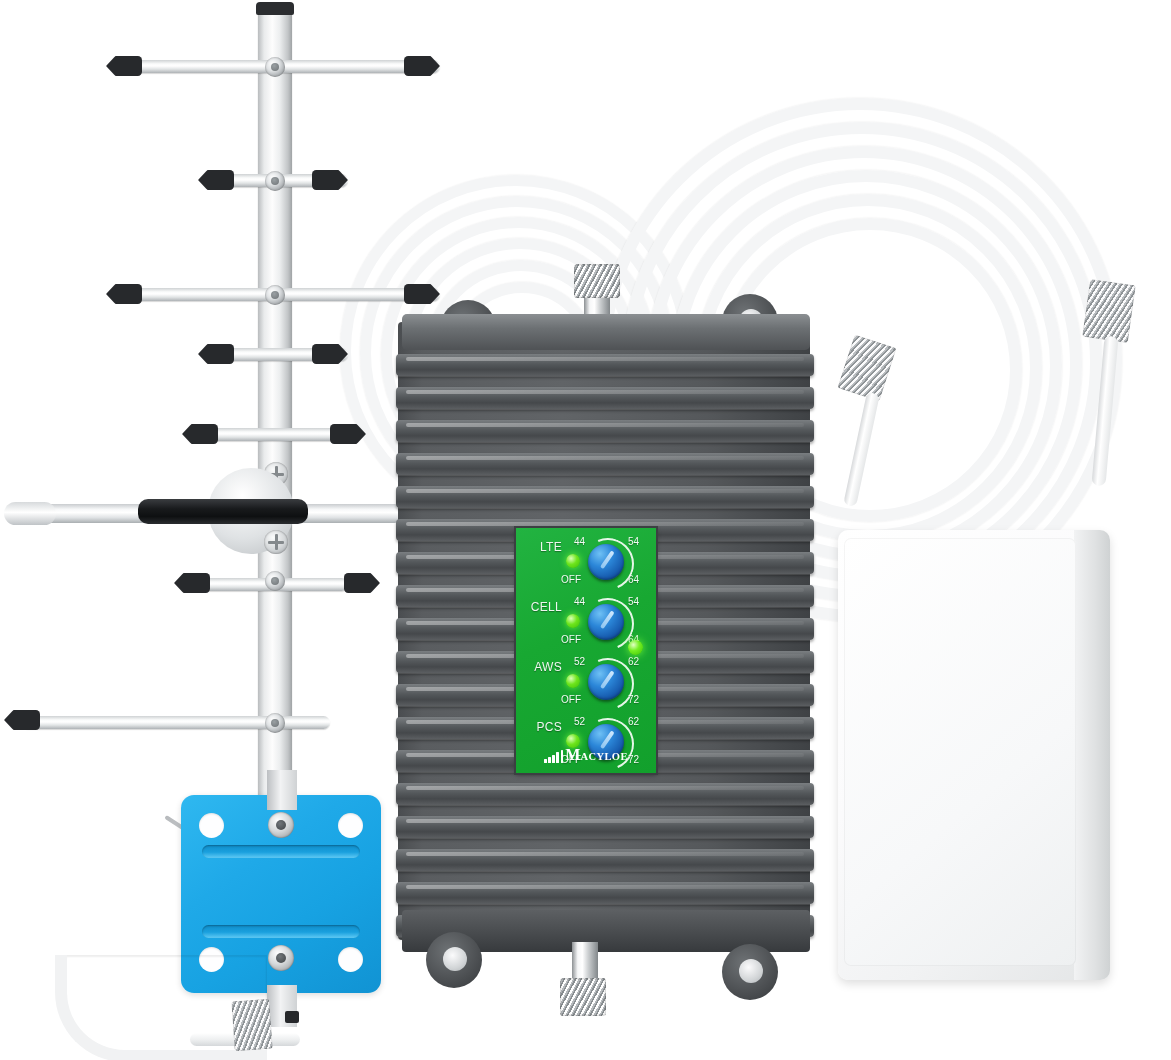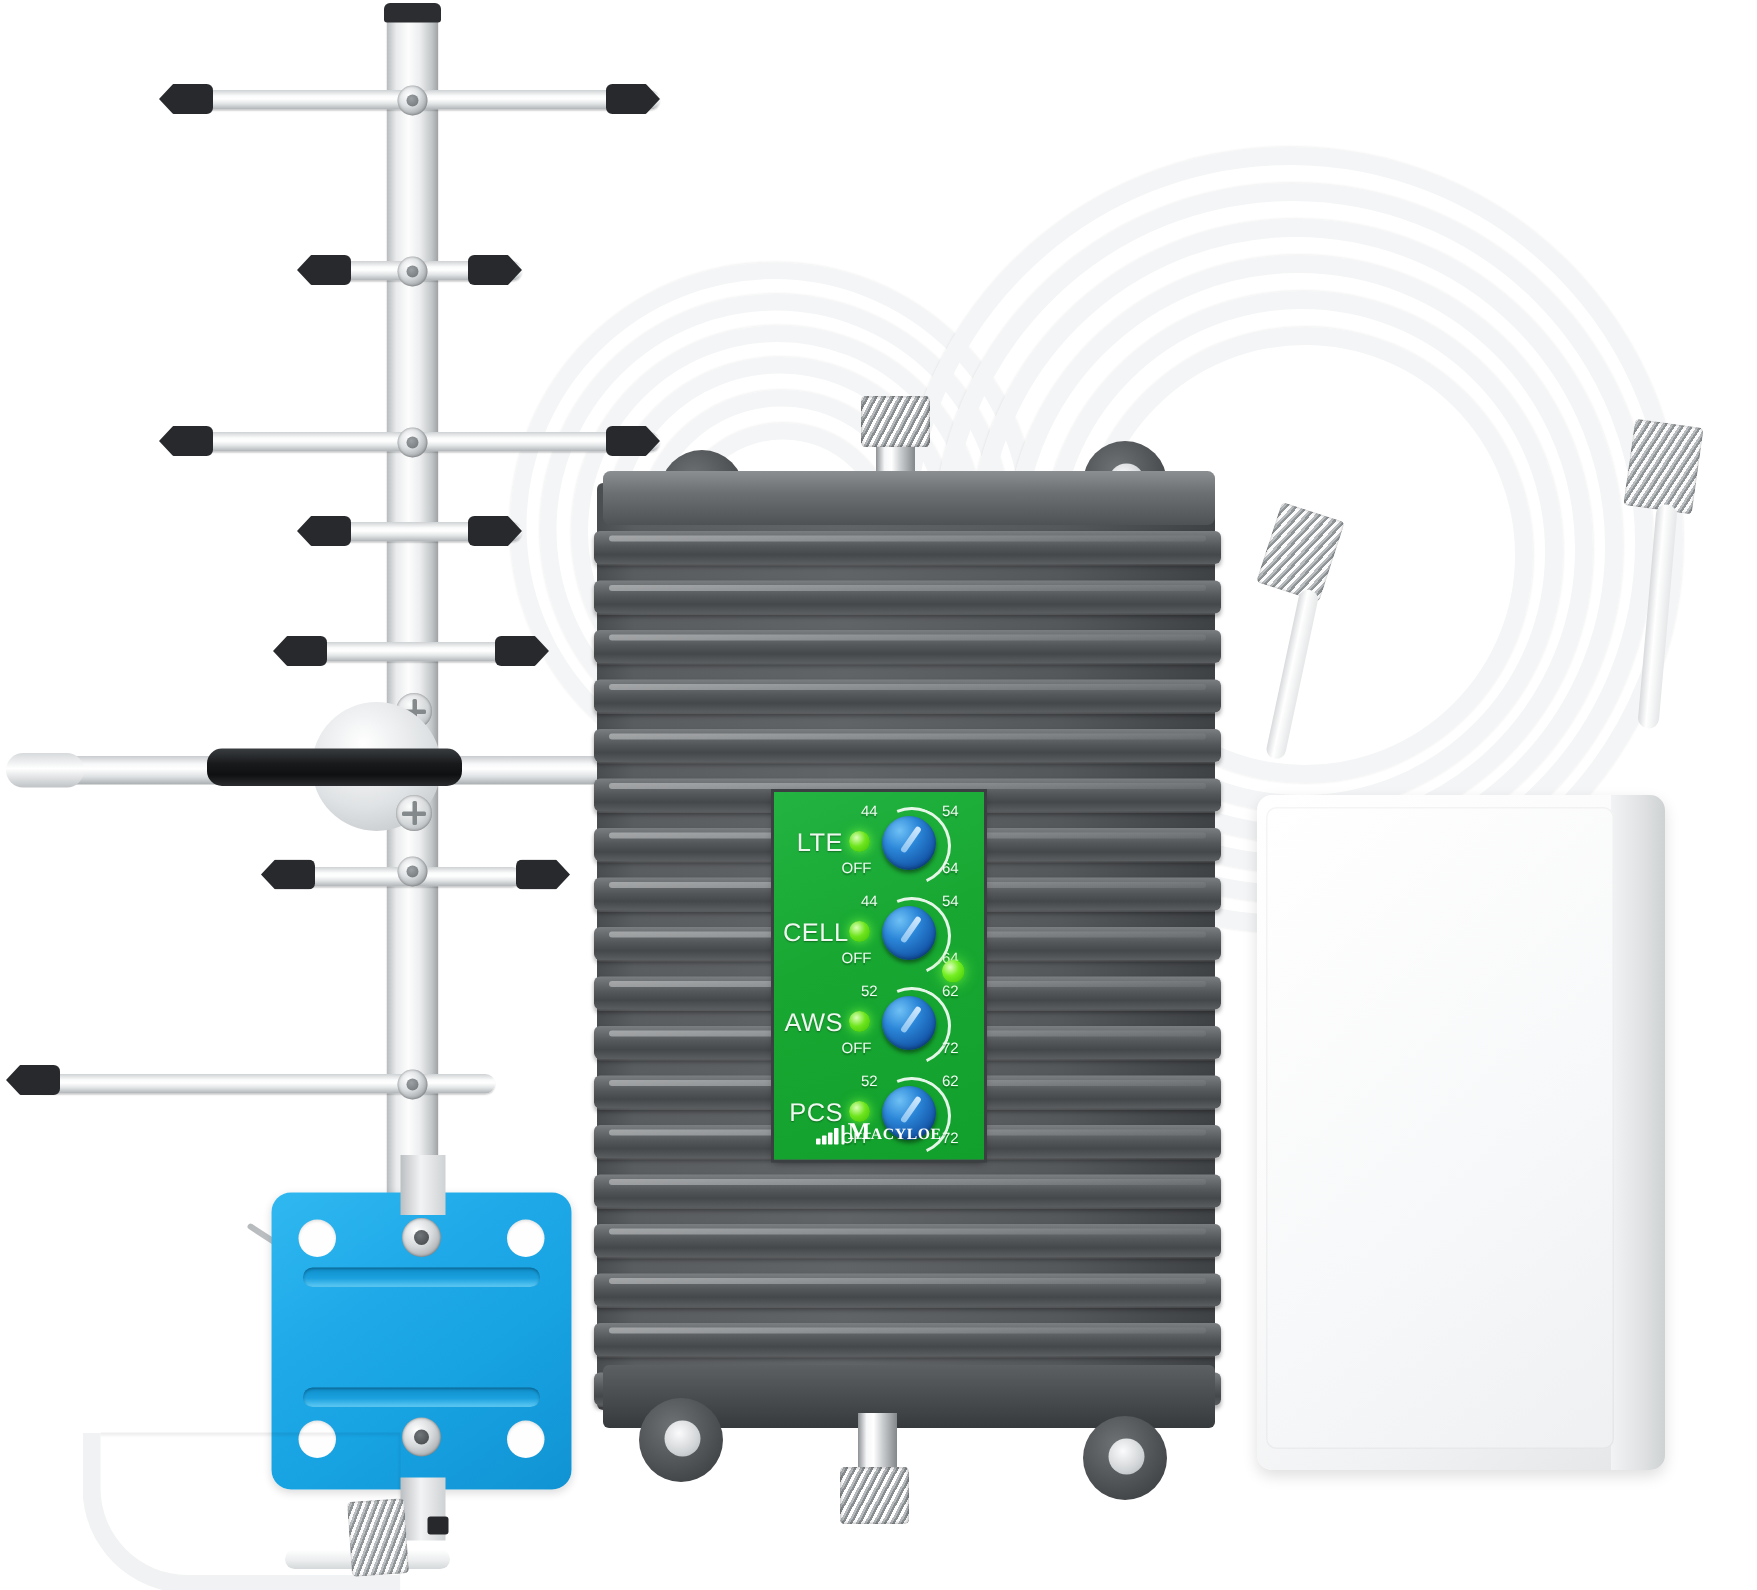--- a/index.html
+++ b/index.html
@@ -99,22 +99,22 @@
       background:linear-gradient(90deg,#8d9194 0%,#f6f7f8 22%,#ffffff 40%,#cdd0d2 62%,#82878a 100%);}
   .conn-nut{position:absolute;width:46px;height:34px;border-radius:3px;
       background:repeating-linear-gradient(118deg,#ffffff 0 2px,#b6babd 2px 3.5px,#898e91 3.5px 5px),
                  linear-gradient(180deg,#f3f4f5,#a7abae);box-shadow:inset 0 0 3px rgba(0,0,0,.4);}
 
   
   #panel{position:absolute;left:126px;top:236px;width:140px;height:245px;
       background:linear-gradient(155deg,#22b341 0%,#18a832 42%,#12a02c 100%);
       box-shadow:0 0 0 2px #3c3f42, 0 2px 5px rgba(0,0,0,.4);}
   .prow{position:absolute;left:0;width:140px;height:52px;}
-  .plabel{position:absolute;left:6px;top:16px;width:40px;text-align:right;color:#eef8ef;
-      font-size:17px;letter-spacing:.3px;text-shadow:0 1px 1px rgba(0,0,0,.35);}
+  .plabel{position:absolute;left:6px;top:4px;width:40px;text-align:right;color:#eef8ef;
+      font-size:12px;letter-spacing:.3px;text-shadow:0 1px 1px rgba(0,0,0,.35);}
   .pled{position:absolute;left:50px;top:18px;width:14px;height:14px;border-radius:50%;
       background:radial-gradient(circle at 36% 32%,#d9ffb7,#6ee51d 45%,#3fc007 100%);
       box-shadow:0 0 7px rgba(120,255,60,.85);}
   .knob{position:absolute;left:72px;top:8px;width:36px;height:36px;border-radius:50%;
       background:radial-gradient(circle at 33% 27%,#6fc1f5 0%,#2b86d8 36%,#1558ab 72%,#0c3e7e 100%);
       box-shadow:0 2px 3px rgba(0,0,0,.45), inset 0 -1px 3px rgba(0,0,0,.35);}
   .knob-ptr{position:absolute;left:15px;top:5px;width:4px;height:20px;border-radius:2px;
       background:linear-gradient(180deg,#cfe9ff,#8ec4ef);transform-origin:50% 70%;transform:rotate(35deg);}
   .knob-arc{position:absolute;left:66px;top:2px;width:48px;height:48px;border-radius:50%;
       border:2px solid #f0fbf1;border-left-color:transparent;border-bottom-color:transparent;

